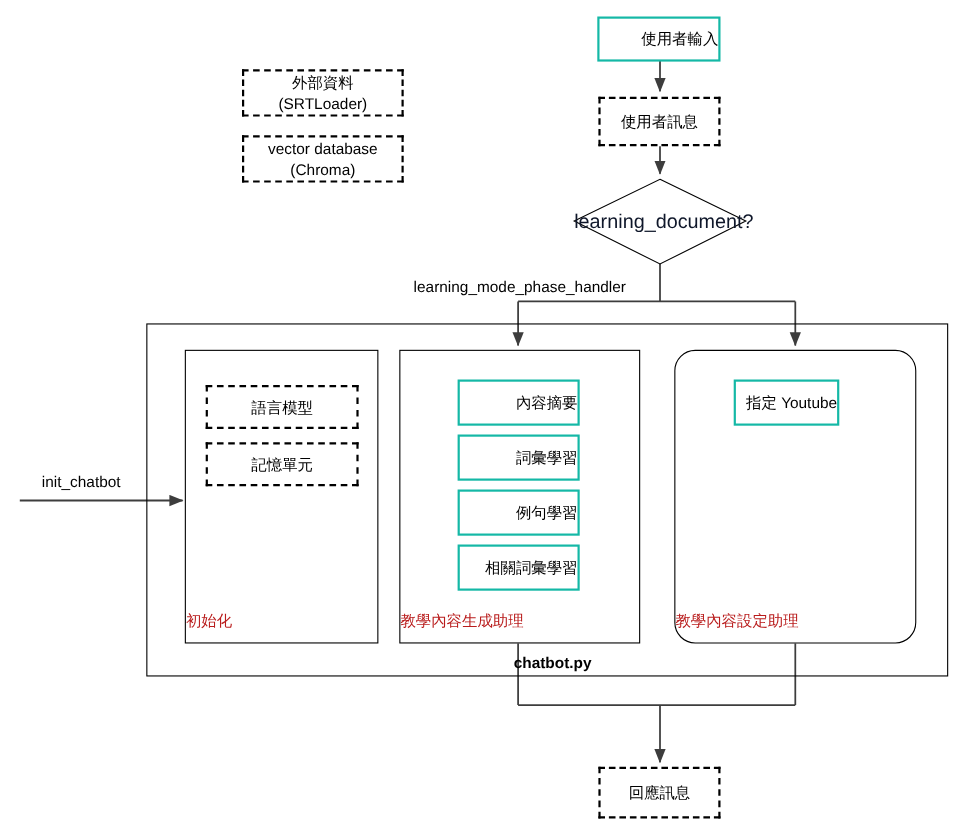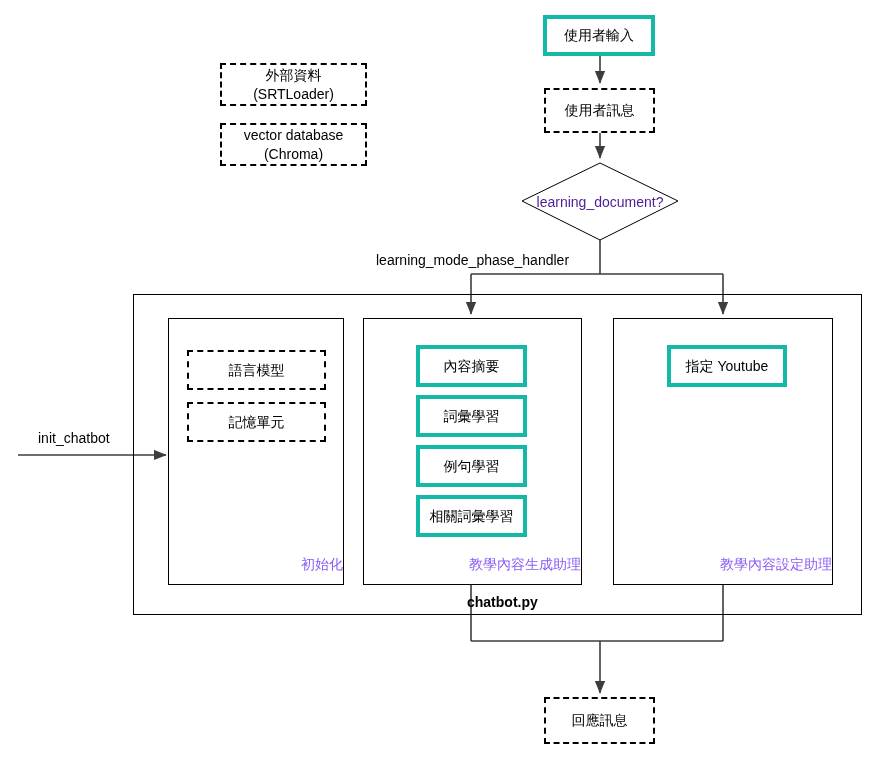--- a/index.html
+++ b/index.html
@@ -24,38 +24,39 @@
     flex-direction: column;
     align-items: center;
     justify-content: center;
     text-align: center;
     color: #000000;
     font-size: 14px;
     line-height: 1.35;
     background: transparent;
   }
   .solid {
-    border: 4px solid #14b8a6;
+    border: 2px solid #14b8a6;
+    align-items: flex-end;
   }
   .dashed {
     border: 2px dashed #000000;
   }
   .group-box {
     position: absolute;
     box-sizing: border-box;
     border: 1px solid #000000;
     background: transparent;
   }
   .group-label {
     position: absolute;
     left: 0;
     right: 0;
-    text-align: right;
+    text-align: left;
     font-size: 14px;
-    color: #8b5cf6;
+    color: #b91c1c;
   }
   .free-label {
     position: absolute;
     font-size: 14px;
     color: #000000;
     white-space: nowrap;
   }
   svg.wires {
     position: absolute;
     left: 0;
@@ -67,22 +68,22 @@
   .diamond-wrap {
     position: absolute;
   }
   .diamond-text {
     position: absolute;
     left: 0;
     right: 0;
     top: 50%;
     transform: translateY(-50%);
     text-align: center;
-    font-size: 14px;
-    color: #4c1d95;
+    font-size: 18px;
+    color: #0f172a;
     white-space: nowrap;
   }
 </style>
 </head>
 <body>
 
 <div id="canvas">
 
   <svg class="wires" viewBox="0 0 878 761">
     <defs>
@@ -160,24 +161,24 @@
   <div class="node solid" style="left:416px; top:395px; width:111px; height:42px;">
     <span>詞彙學習</span>
   </div>
   <div class="node solid" style="left:416px; top:445px; width:111px; height:42px;">
     <span>例句學習</span>
   </div>
   <div class="node solid" style="left:416px; top:495px; width:111px; height:42px;">
     <span>相關詞彙學習</span>
   </div>
 
-  <div class="group-box" style="left:613px; top:318px; width:220px; height:267px;">
+  <div class="group-box" style="left:613px; top:318px; width:220px; height:267px;border-radius:19px;">
     <div class="group-label" style="bottom:10px;">教學內容設定助理</div>
   </div>
-  <div class="node solid" style="left:667px; top:345px; width:120px; height:42px;">
+  <div class="node solid" style="left:667px; top:345px; width:96px; height:42px;">
     <span>指定 Youtube</span>
   </div>
 
   <div class="node dashed" style="left:544px; top:697px; width:111px; height:47px;">
     <span>回應訊息</span>
   </div>
 
 </div>
 
 </body></html>

